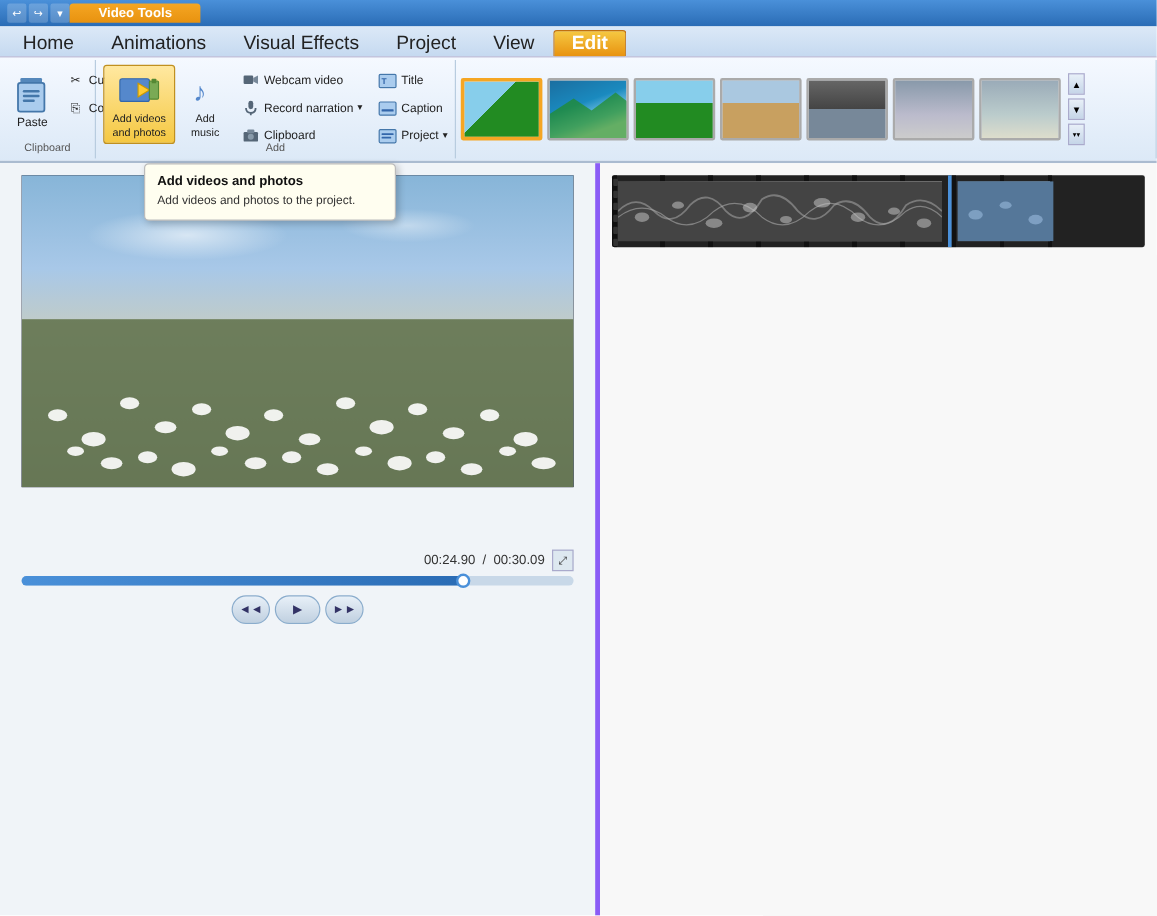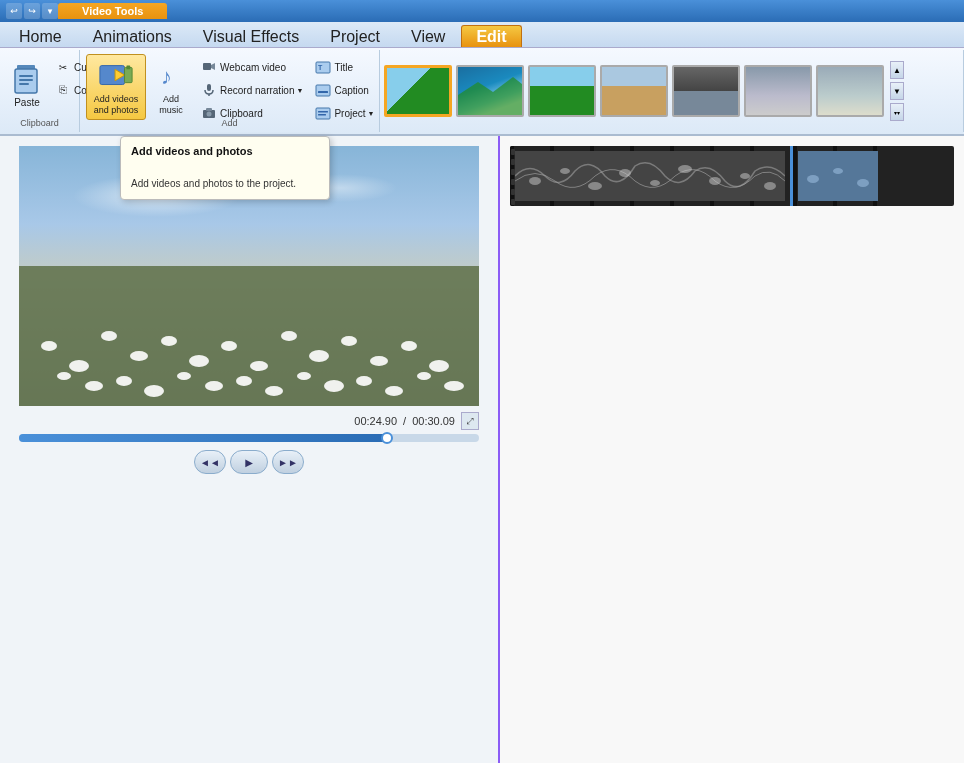--- a/index.html
+++ b/index.html
@@ -184,25 +184,26 @@
     
     .main-area {
       display: flex;
       height: calc(763px - 22px - 26px - 88px);
     }
 
     
     .preview-panel {
       width: 500px;
       background: #f0f4f8;
-      border-right: 2px solid #8b5cf6;
+      border-right: 4px solid #8b5cf6;
       display: flex;
       flex-direction: column;
       align-items: center;
       padding: 10px;
+      gap: 46px;
     }
     .video-preview {
       width: 460px;
       height: 260px;
       background: #1a2030;
       position: relative;
       overflow: hidden;
     }
     .preview-controls {
       display: flex;
@@ -287,21 +288,21 @@
       border: 1px solid #bbb;
       border-radius: 4px;
       padding: 8px 10px;
       width: 210px;
       box-shadow: 2px 2px 6px rgba(0,0,0,0.2);
       z-index: 100;
     }
     .tooltip-title {
       font-weight: bold;
       font-size: 11px;
-      margin-bottom: 20px;
+      margin-bottom: 4px;
       color: #111;
     }
     .tooltip-desc {
       font-size: 10px;
       color: #333;
       line-height: 1.4;
     }
 
     
     .icon-paste { color: #4477aa; font-size: 22px; }

